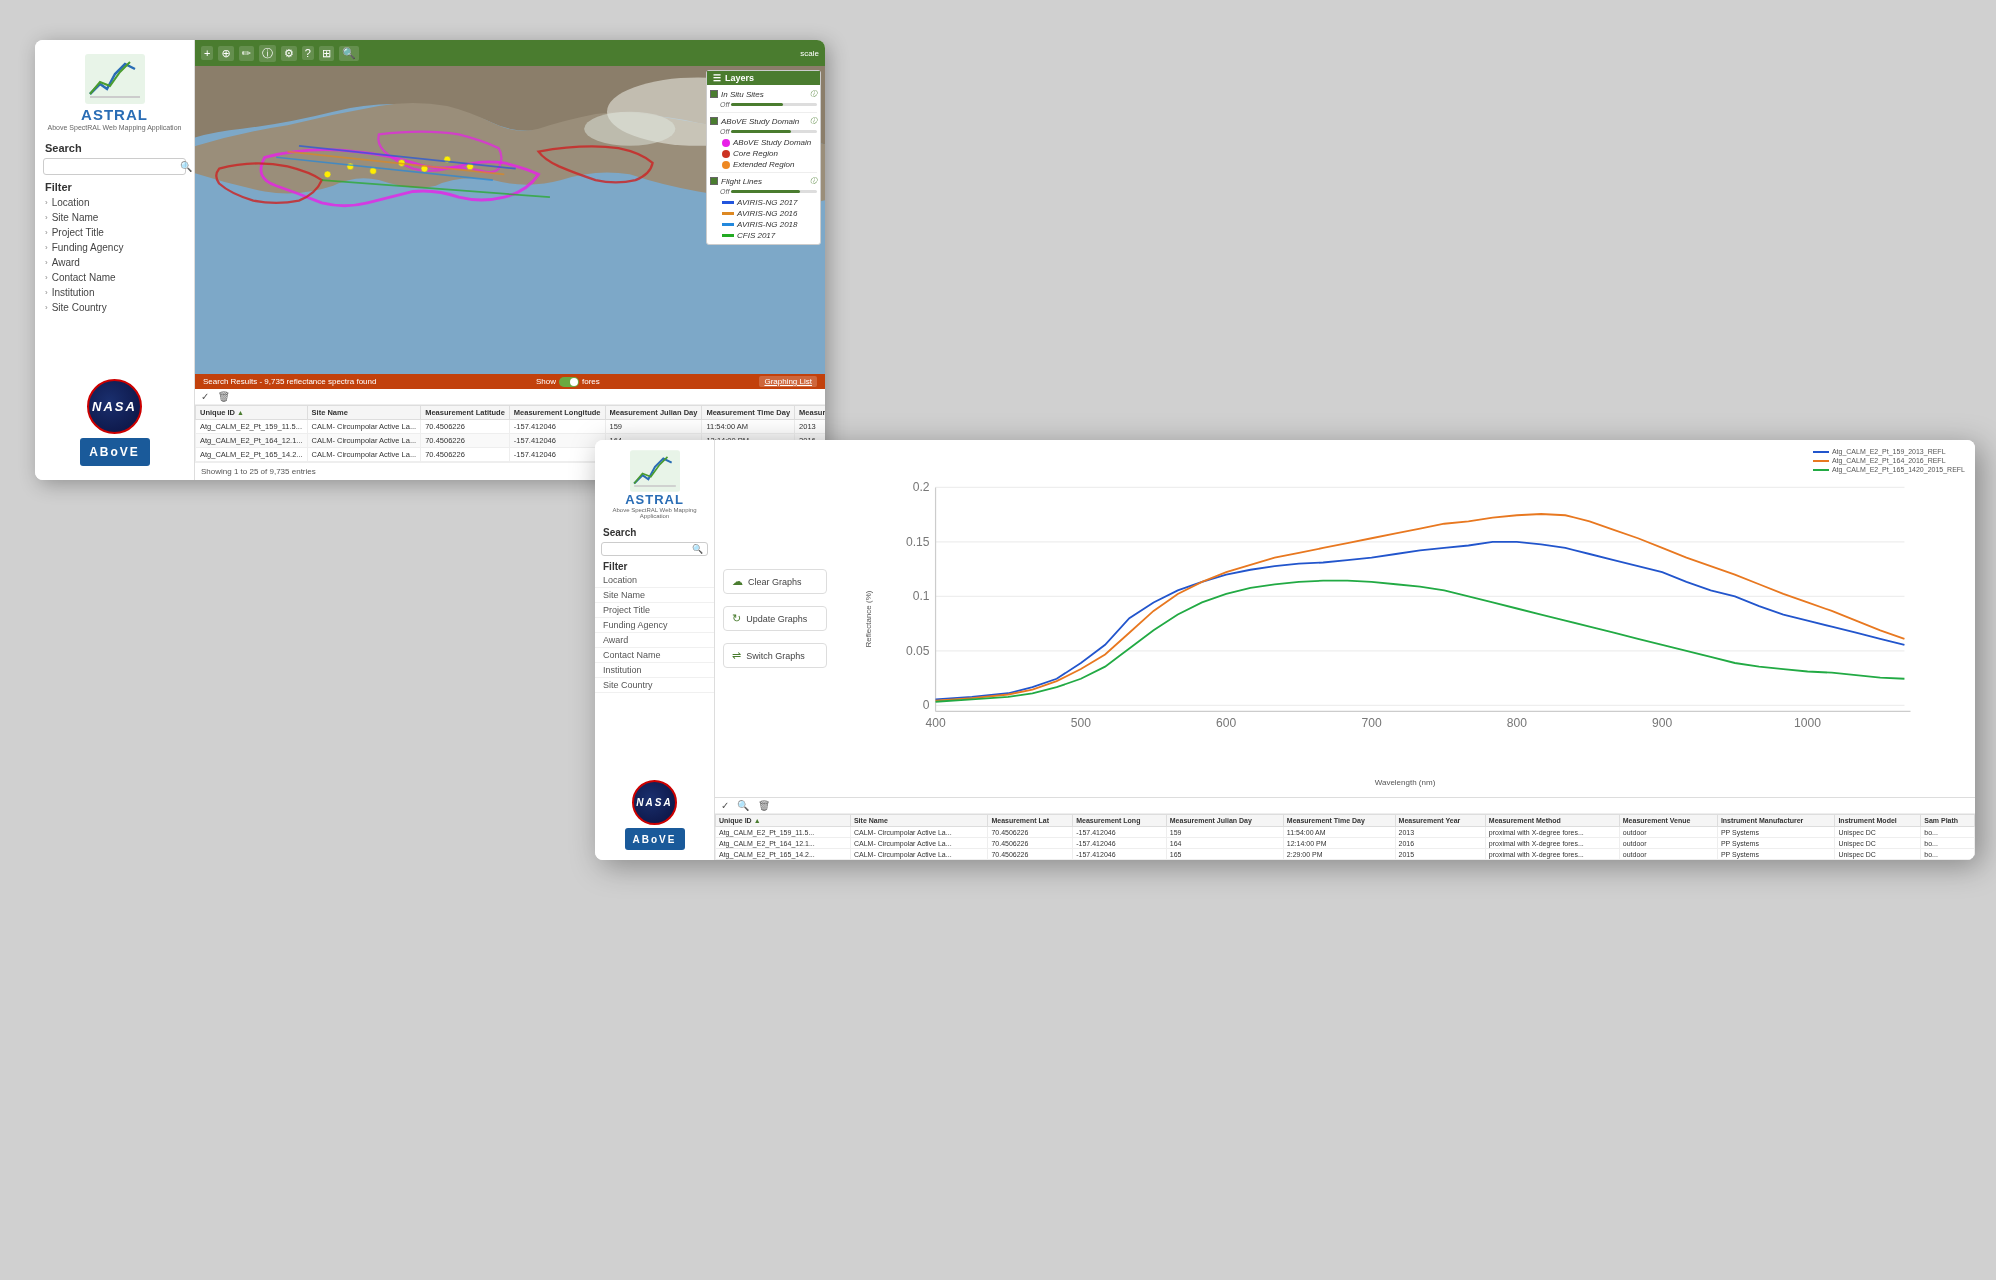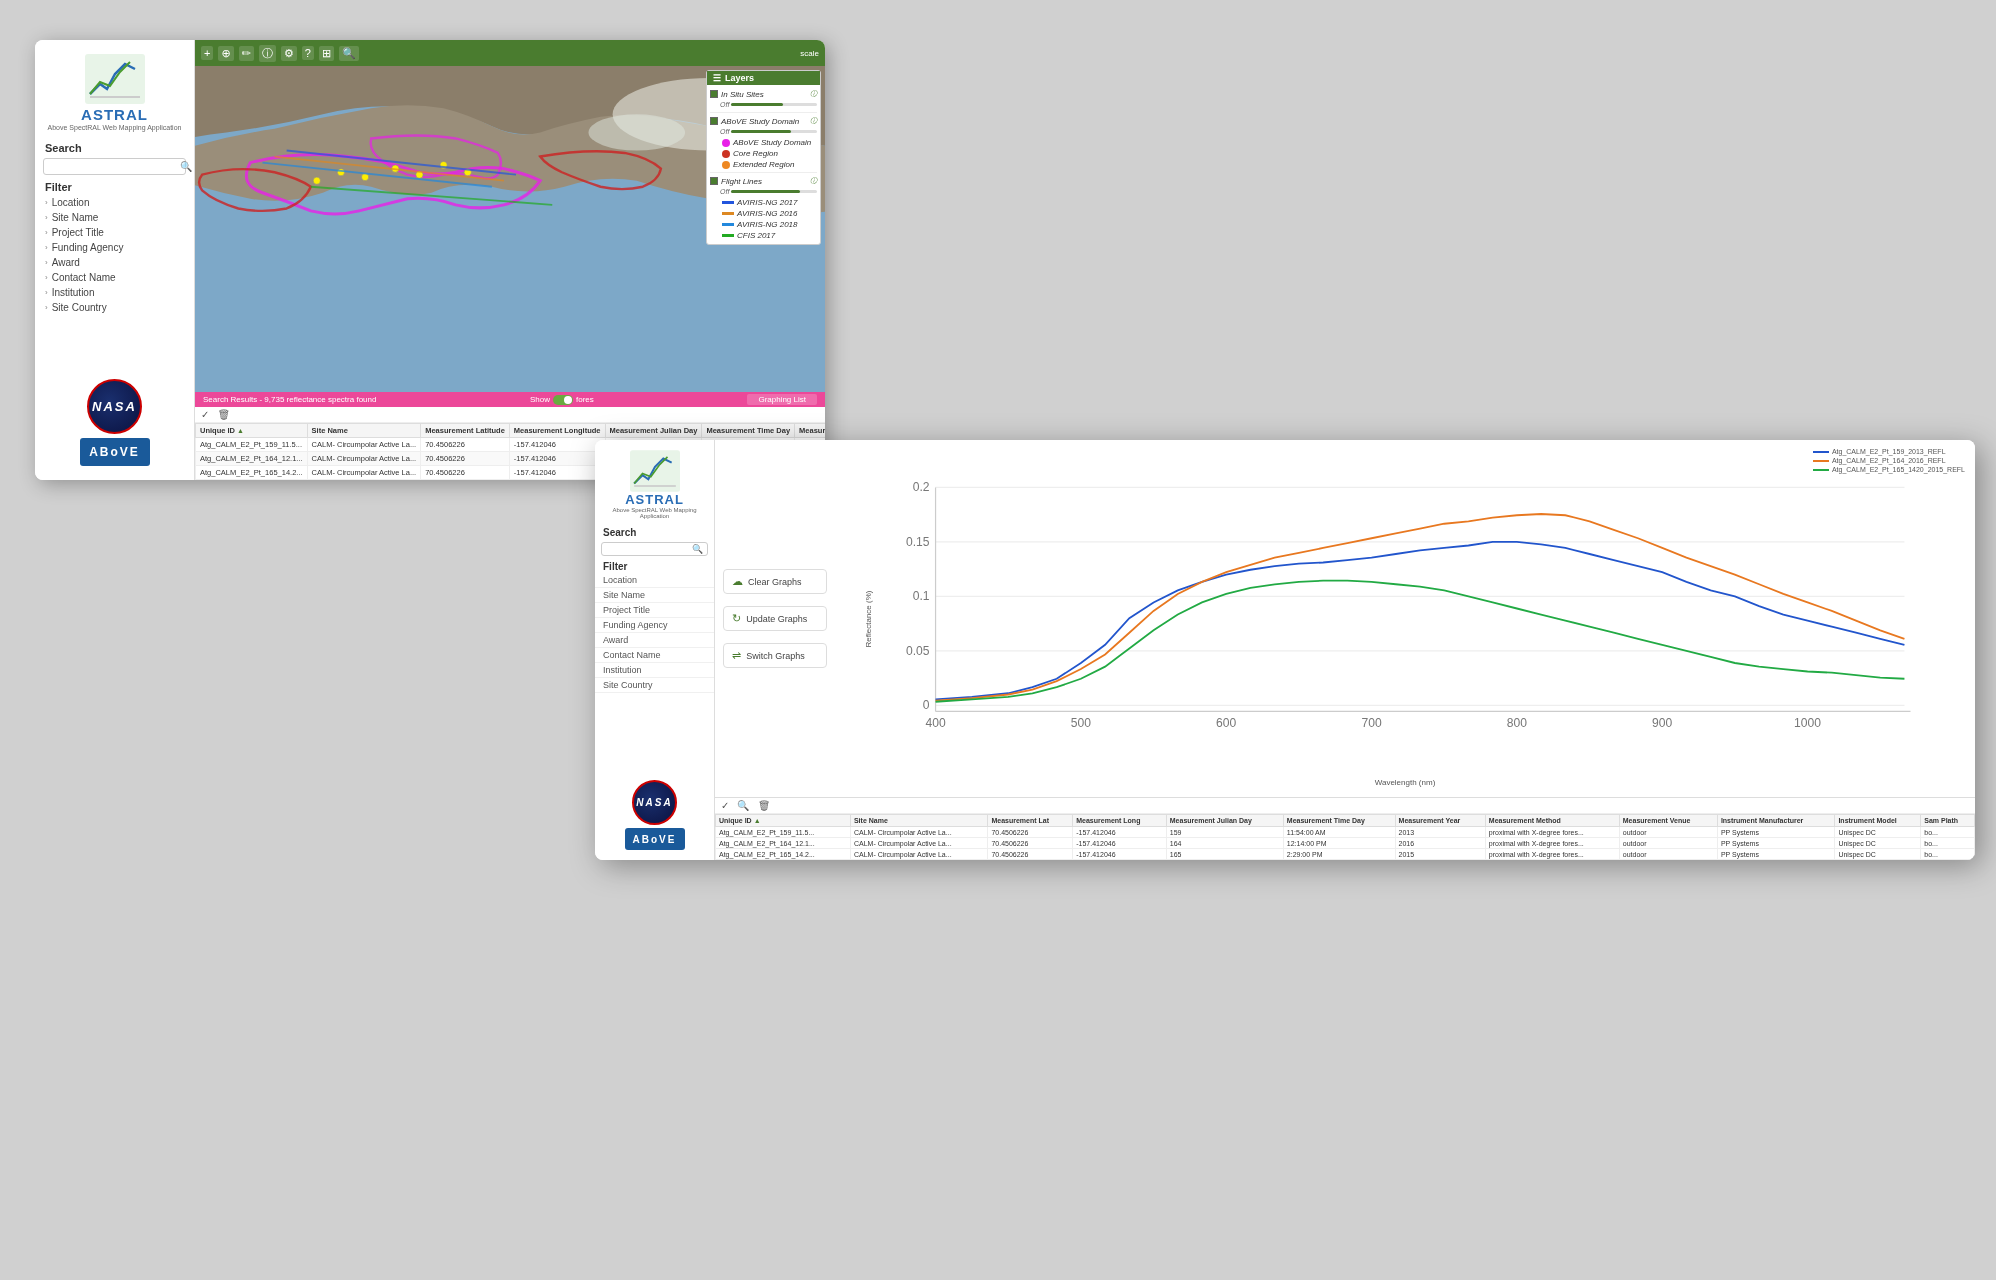--- a/index.html
+++ b/index.html
@@ -296,21 +296,21 @@
       cursor: pointer;
       border: none;
       color: #fff;
     }
     .btn-prev { background: #4a7c2f; }
     .btn-next { background: #4a7c2f; }
     .btn-end { background: #999; }
 
     
     .search-results-bar {
-      background: #ec4899;
+      background: #c2410c;
       color: #fff;
       font-size: 8px;
       padding: 2px 8px;
       display: flex;
       align-items: center;
       justify-content: space-between;
     }
     .show-toggle {
       display: flex;
       align-items: center;
@@ -327,23 +327,24 @@
       position: absolute;
       right: 1px;
       top: 1px;
       width: 8px;
       height: 8px;
       background: #fff;
       border-radius: 50%;
     }
     .graphing-list-btn {
       background: rgba(255,255,255,0.2);
-      padding: 1px 11px;
+      padding: 1px 5px;
       border-radius: 2px;
       cursor: pointer;
+      text-decoration: underline;
     }
 
     
     .table-area {
       background: #fff;
       overflow: auto;
       max-height: 100px;
     }
     .action-row {
       display: flex;
@@ -915,20 +916,34 @@
             <td>CALM- Circumpolar Active La...</td>
             <td>70.4506226</td>
             <td>-157.412046</td>
             <td>165</td>
             <td>2:29:00 PM</td>
             <td>2015</td>
 
           </tr>
         </tbody>
       </table>
+      <div class="pagination">
+        <span>Showing 1 to 25 of 9,735 entries</span>
+        <div class="page-btns">
+          <span class="page-btn-nav">Previous</span>
+          <span class="page-btn active">1</span>
+          <span class="page-btn">2</span>
+          <span class="page-btn">3</span>
+          <span class="page-btn">4</span>
+          <span class="page-btn">5</span>
+          <span class="page-btn">...</span>
+          <span class="page-btn">300</span>
+          <span class="page-btn-nav">Next</span>
+        </div>
+      </div>
     </div>
   </div>
 </div>
 
 <div class="second-window">
 
   <div class="second-sidebar">
     <div class="second-logo-area">
       <svg width="50" height="42" viewBox="0 0 60 50">
         <rect width="60" height="50" fill="#e8f4e8" rx="3"></rect>

